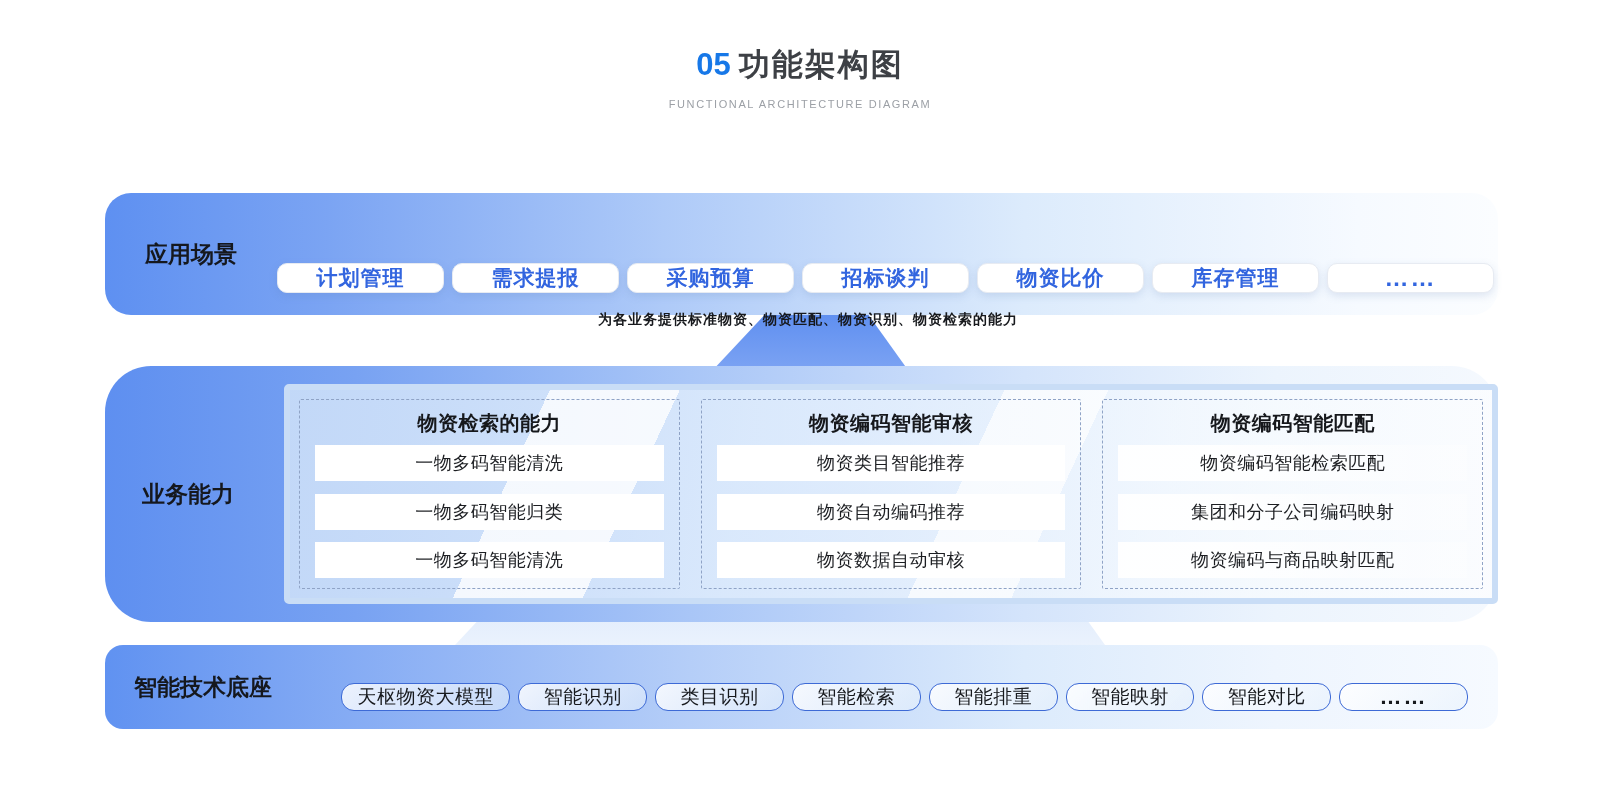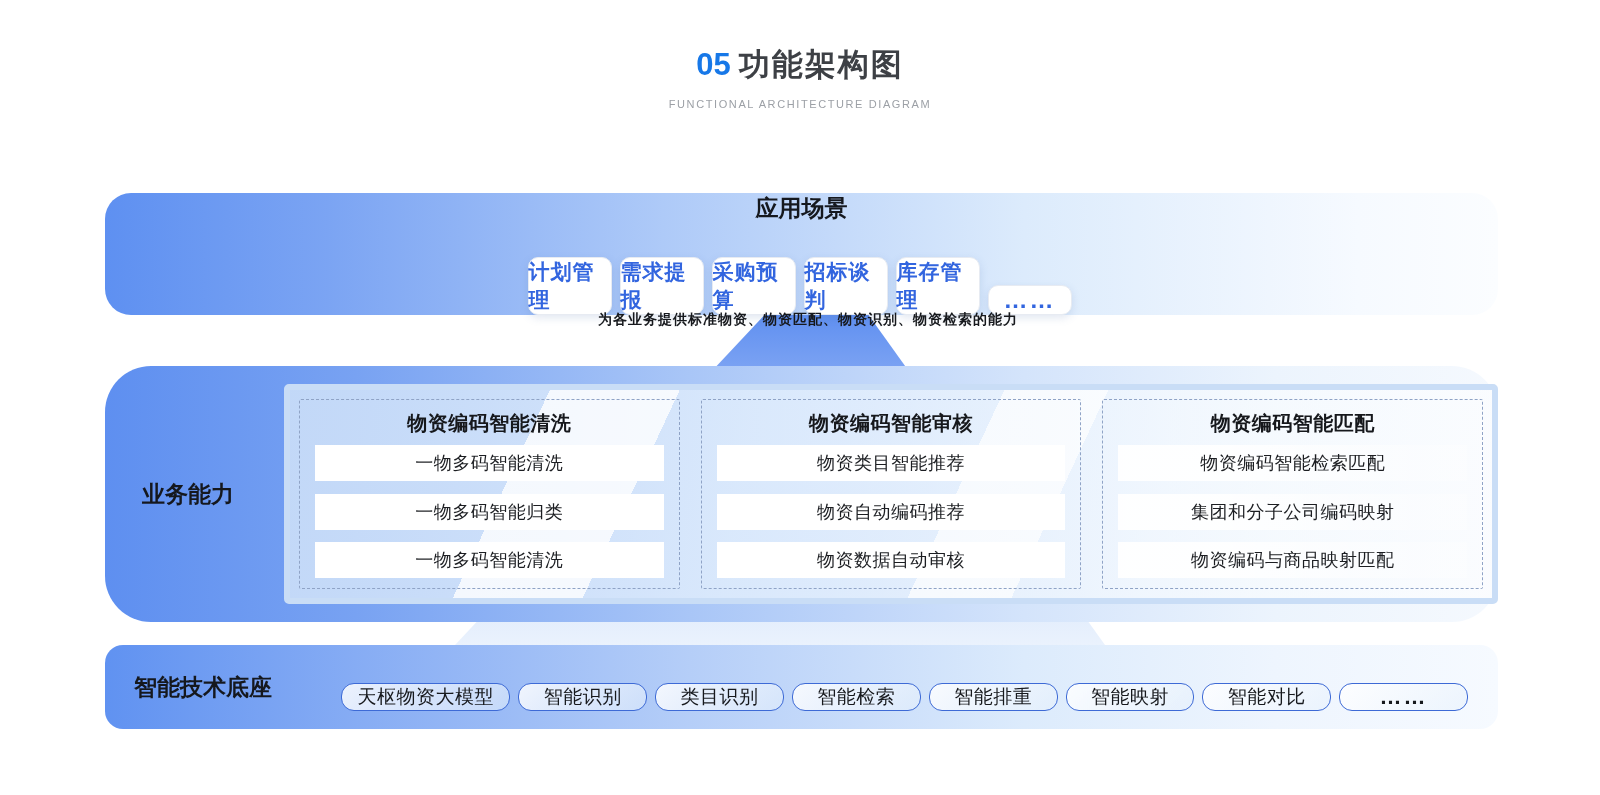--- a/index.html
+++ b/index.html
@@ -19,21 +19,21 @@
     position:absolute;left:455px;top:293px;width:650px;height:352px;z-index:1;
     clip-path:polygon(50.8% 0,61.2% 0,100% 100%,0 100%);
     background:linear-gradient(180deg,#5588ef 0%,#7ca3f3 22%,#a9c5f7 45%,#d3e2fb 72%,#eaf2fd 100%);
   }
 
   .band{position:absolute;left:105px;width:1393px;display:flex;align-items:center;z-index:2;box-sizing:border-box;}
   .band-label{font-size:23px;font-weight:bold;color:#15181e;text-align:center;flex:0 0 auto;}
 
   
   .band1{top:193px;height:122px;border-radius:26px;
-    background:linear-gradient(90deg,#5e90f1 0%,#7ba4f3 16%,#aecaf8 40%,#dcebfc 66%,#f6faff 90%,#fbfdff 100%);flex-direction:column;}
+    background:linear-gradient(90deg,#5e90f1 0%,#7ba4f3 16%,#aecaf8 40%,#dcebfc 66%,#f6faff 90%,#fbfdff 100%);}
   .band1 .band-label{width:172px;}
   .btn-row{flex:1;display:flex;gap:8px;height:78px;margin-right:4px;align-items:flex-end;}
   .app-btn{
     flex:1;display:flex;align-items:center;justify-content:center;
     background:#ffffff;border:1px solid #e7ebf2;border-radius:10px;
     box-shadow:0 3px 8px rgba(90,120,180,0.18);
     color:#3265df;font-size:21px;font-weight:bold;letter-spacing:1px;
   }
   .app-btn.dots{font-size:24px;letter-spacing:2px;}
 
@@ -88,34 +88,35 @@
 
 <div class="funnel"></div>
 
 <div class="band band1">
   <div class="band-label">应用场景</div>
   <div class="btn-row">
     <div class="app-btn">计划管理</div>
     <div class="app-btn">需求提报</div>
     <div class="app-btn">采购预算</div>
     <div class="app-btn">招标谈判</div>
+    <div class="app-btn">物资比价</div>
     <div class="app-btn">库存管理</div>
     <div class="app-btn dots">……</div>
   </div>
 </div>
 
 <div class="mid-caption">为各业务提供标准物资、物资匹配、物资识别、物资检索的能力</div>
 
 <div class="band band2">
   <div class="band-label">业务能力</div>
   <div class="panel">
     <div class="columns">
 
       <div class="column">
-        <div class="col-title">物资编码智能清洗</div>
+        <div class="col-title">物资检索的能力</div>
         <div class="col-rows">
           <div class="row-item">一物多码智能清洗</div>
           <div class="row-item">一物多码智能归类</div>
           <div class="row-item">一物多码智能清洗</div>
         </div>
       </div>
 
       <div class="column">
         <div class="col-title">物资编码智能审核</div>
         <div class="col-rows">

